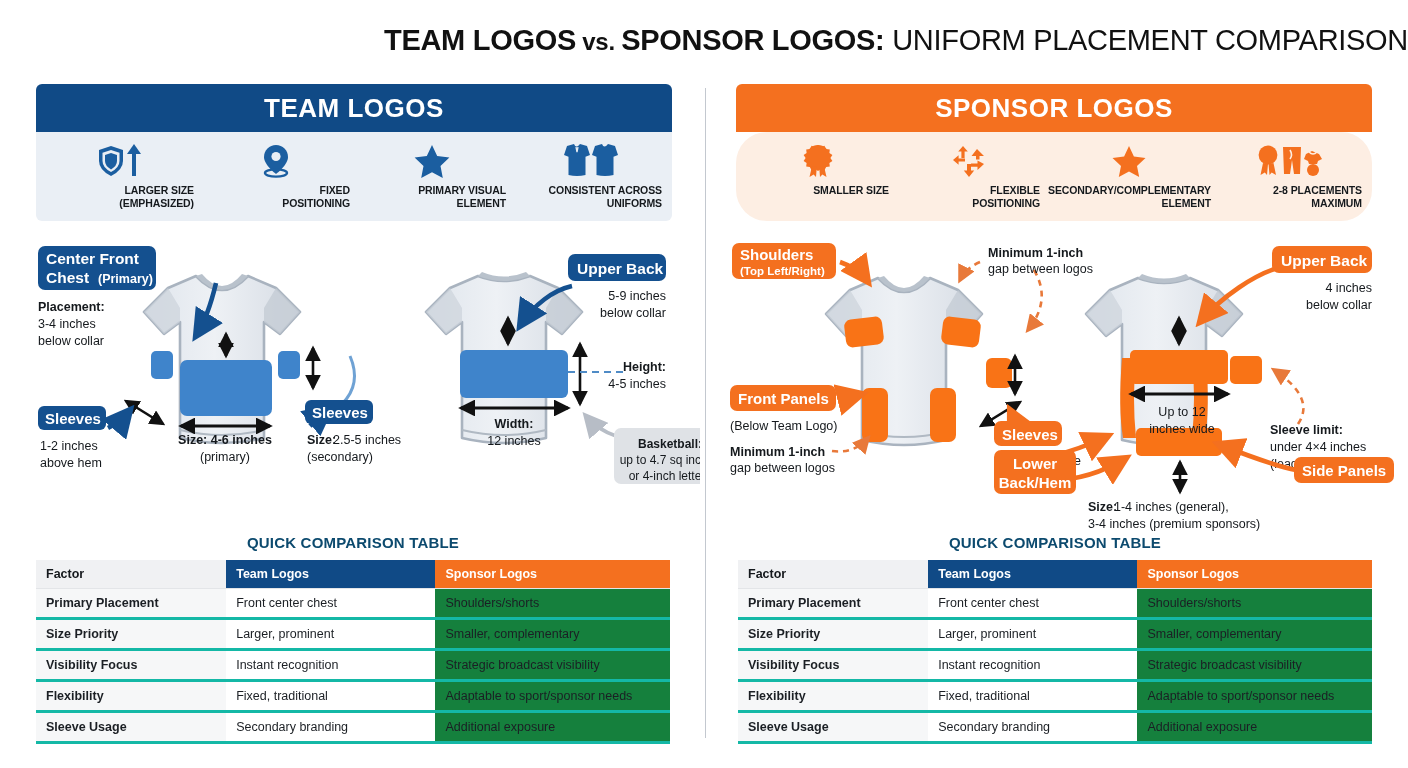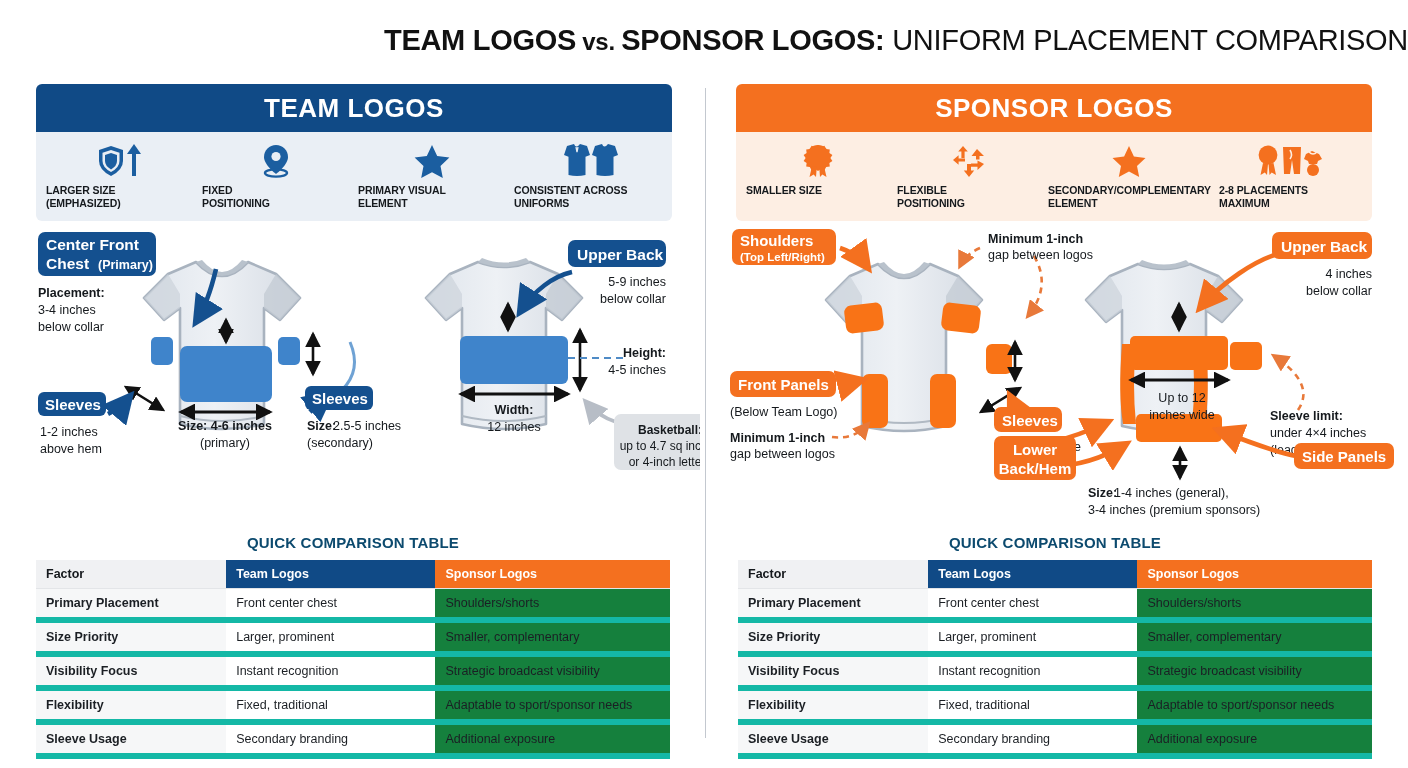--- a/index.html
+++ b/index.html
@@ -36,37 +36,37 @@
   #panel-team .panel-header { background: #104a86; }
   #panel-sponsor .panel-header { background: #f4701f; }
 
   .panel-features {
     display: flex; align-items: flex-start;
     border-radius: 0 0 6px 6px;
     padding: 12px 6px 10px 6px;
     min-height: 84px;
   }
   #panel-team .panel-features { background: #eaeff5; }
-  #panel-sponsor .panel-features { background: #fdeee3; }
-
-  .feature { flex: 1; text-align: left; padding: 0 4px; }
+  #panel-sponsor .panel-features { background: #fdeee3; border-radius: 31px; }
+
+  .feature { flex: 1; text-align: right; padding: 0 4px; }
   .feature .ficon { height: 34px; display: flex; align-items: center; justify-content: center; margin-bottom: 6px; }
   .feature .flabel {
     font-size: 10.5px; font-weight: bold; color: #15191d; line-height: 1.28;
     letter-spacing: -0.1px;
   }
 
   
   #center-divider {
     position: absolute; left: 705px; top: 88px; width: 1px; height: 650px;
     background: #c3c8cf;
   }
 
   
-  .diagram { position: absolute; top: 224px; width: 680px; height: 300px; }
+  .diagram { position: absolute; top: 238px; width: 680px; height: 300px; }
   #diagram-team { left: 20px; }
   #diagram-sponsor { left: 722px; }
   .diagram svg { position: absolute; left: 0; top: 0; }
 
   
   .table-block { position: absolute; width: 634px; }
   #table-team { left: 36px; top: 534px; }
   #table-sponsor { left: 738px; top: 534px; }
 
   .table-title {
@@ -76,21 +76,21 @@
   table { width: 100%; border-collapse: collapse; }
   thead th {
     text-align: left; font-size: 12.5px; font-weight: bold;
     padding: 7px 10px; color: #15191d; margin-left: 40px;
   }
   thead th.col-factor { background: #f0f1f3; }
   thead th.col-team { background: #104a86; color: #ffffff; }
   thead th.col-sponsor { background: #f4701f; color: #ffffff; }
   tbody td {
     font-size: 12.5px; padding: 7px 10px; color: #1b1f24;
-    border-bottom: 6px solid #14b8a6;
+    border-bottom: 3px solid #14b8a6;
   }
   tbody td.c-factor { font-weight: bold; background: #f6f7f8; width: 30%; }
   tbody td.c-team { width: 33%; background: #ffffff; }
   tbody td.c-sponsor { width: 37%; background: #15803d; }
   tbody tr:first-child td { border-top: 1px solid #e3e5e8; }
 
   
   .tx { font-family: "Liberation Sans", sans-serif; fill: #15191d; }
   .tb { font-weight: bold; }
   .callout-blue { fill: #ffffff; font-weight: bold; font-family: "Liberation Sans", sans-serif; }

